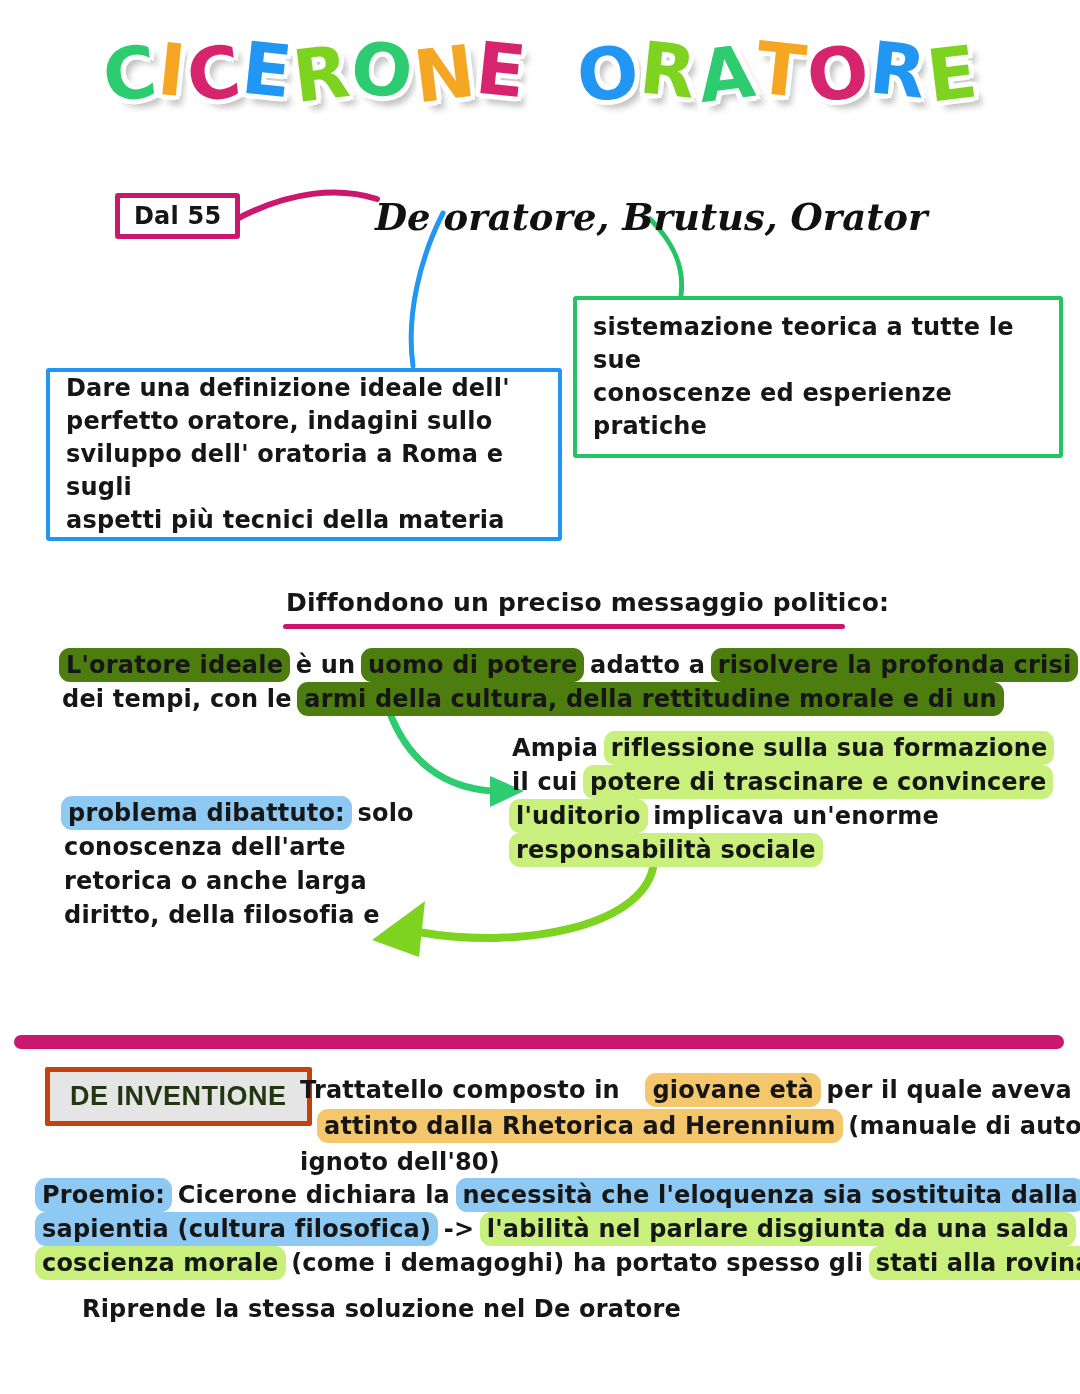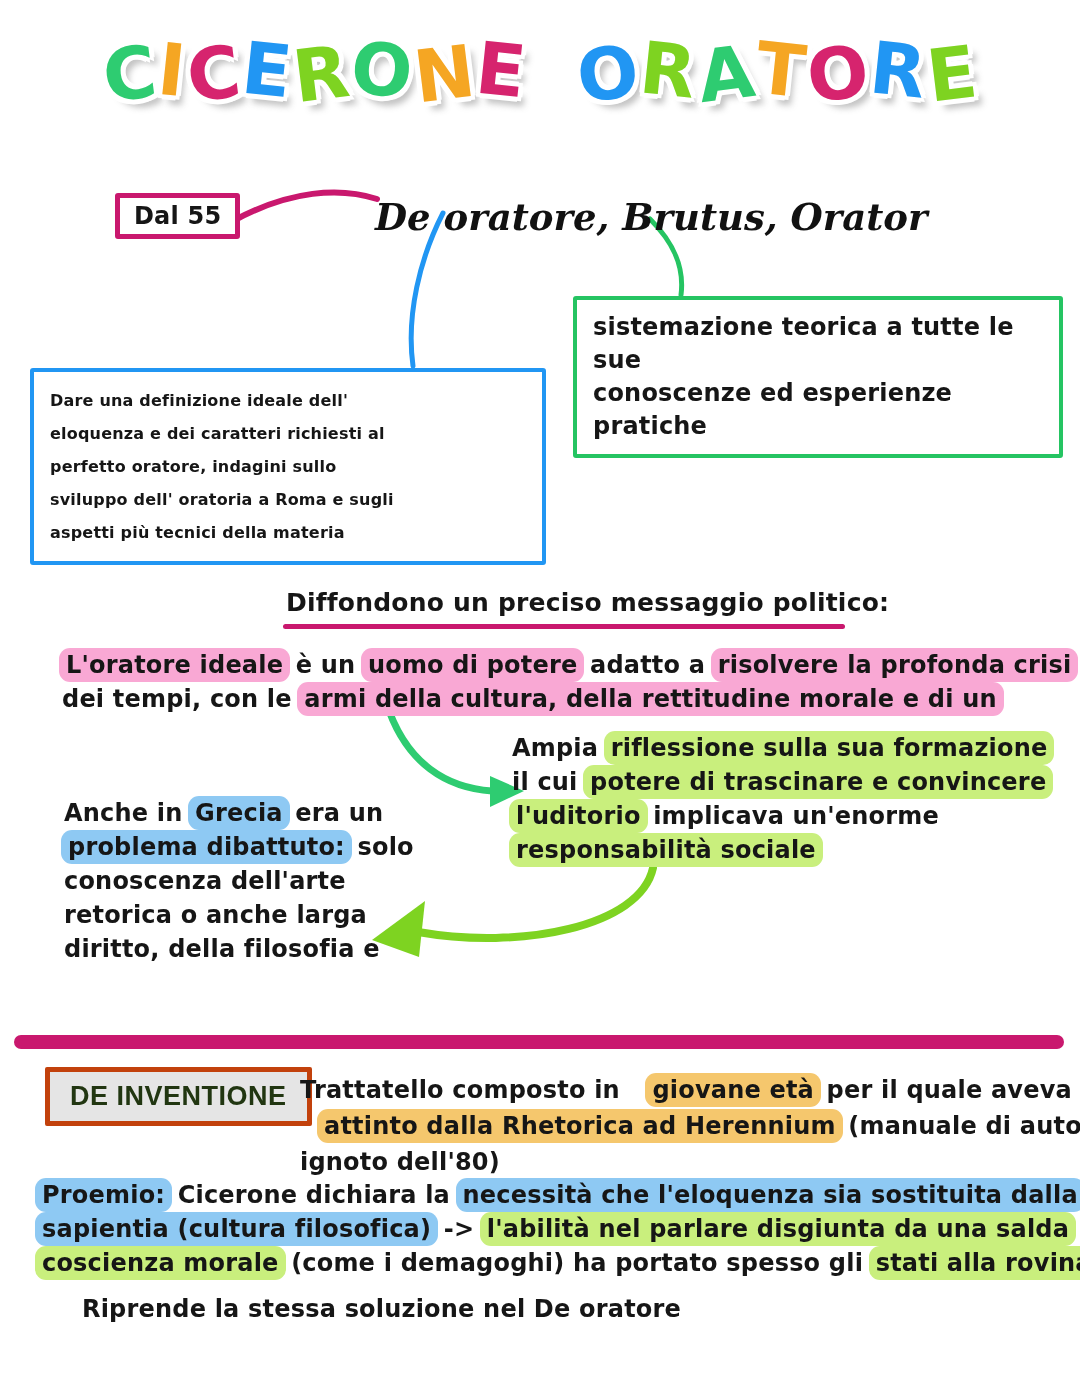--- a/index.html
+++ b/index.html
@@ -32,37 +32,37 @@
 
   .works-title {
     font-family:"DejaVu Serif", serif; font-style:italic; font-weight:700;
     font-size:37px; color:#111;
   }
 
   
   .frame { background:#fff; border-radius:3px; }
   .box-dal55   { border:5px solid #c9186e; padding:4px 14px; font-size:24px; }
   .box-green   { border:4px solid #25c462; padding:11px 16px; line-height:33px; font-size:24px; }
-  .box-blue    { border:4px solid #2196f3; padding:12px 16px; line-height:33px; font-size:16px; }
+  .box-blue    { border:4px solid #2196f3; padding:0 16px; line-height:33px; font-size:24px;margin-left:16px; }
   .box-deinv   {
     border:5px solid #c2410c; background:#e5e5e5; padding:9px 20px;
     font-family:"Liberation Sans", sans-serif; font-weight:700; font-size:27px;
     color:#213611; letter-spacing:0.5px; border-radius:2px;
   }
 
   .section-heading { font-size:25px; }
   .underline-bar { background:#c9186e; height:5px; border-radius:3px; }
   .divider-bar   { background:#c9186e; height:14px; border-radius:7px; }
 
   
   .hl-mint, .hl-lime, .hl-blue, .hl-orange {
     border-radius:11px; padding:3px 7px; margin:0 -3px;
     -webkit-box-decoration-break:clone; box-decoration-break:clone;
   }
-  .hl-mint   { background:#f9a8d4; }
+  .hl-mint   { background:#4d7c0f; }
   .hl-lime   { background:#c9ef7d; }
   .hl-blue   { background:#8ec9f3; }
   .hl-orange { background:#f5c76d;margin-left:17px; }
 
   svg.overlay { position:absolute; left:0; top:0; pointer-events:none; }
 </style>
 </head>
 <body>
 
 <svg class="overlay" width="1080" height="1394" viewBox="0 0 1080 1394">
@@ -103,21 +103,20 @@
 
 <div class="abs works-title" style="left:375px; top:175px;margin-top:20px;">De oratore, Brutus, Orator</div>
 
 <div class="abs frame box-green hand" style="left:573px; top:296px; width:490px;">
   <div>sistemazione teorica a tutte le sue</div>
   <div>conoscenze ed esperienze pratiche</div>
 </div>
 
 <div class="abs frame box-blue hand" style="left:30px; top:368px; width:516px;">
   <div>Dare una definizione ideale dell'</div>
-  <div>eloquenza e dei caratteri richiesti al</div>
   <div>perfetto oratore, indagini sullo</div>
   <div>sviluppo dell' oratoria a Roma e sugli</div>
   <div>aspetti più tecnici della materia</div>
 </div>
 
 <div class="abs hand section-heading" style="left:286px; top:588px;">Diffondono un preciso messaggio politico:</div>
 <div class="abs underline-bar" style="left:283px; top:624px; width:562px;"></div>
 
 <div class="abs hand note" style="left:62px; top:648px;">
   <div>
@@ -137,23 +136,20 @@
   </div>
   <div>
     <span class="hl-lime">l'uditorio</span><span> implicava un'enorme</span>
   </div>
   <div>
     <span class="hl-lime">responsabilità sociale</span>
   </div>
 </div>
 
 <div class="abs hand note" style="left:64px; top:796px;">
-  <div>
-    <span>Anche in </span><span class="hl-blue">Grecia</span><span> era un</span>
-  </div>
   <div>
     <span class="hl-blue">problema dibattuto:</span><span> solo</span>
   </div>
   <div><span>conoscenza dell'arte</span></div>
   <div><span>retorica o anche larga</span></div>
   <div><span>diritto, della filosofia e</span></div>
 </div>
 
 <div class="abs divider-bar" style="left:14px; top:1035px; width:1050px;"></div>
 

